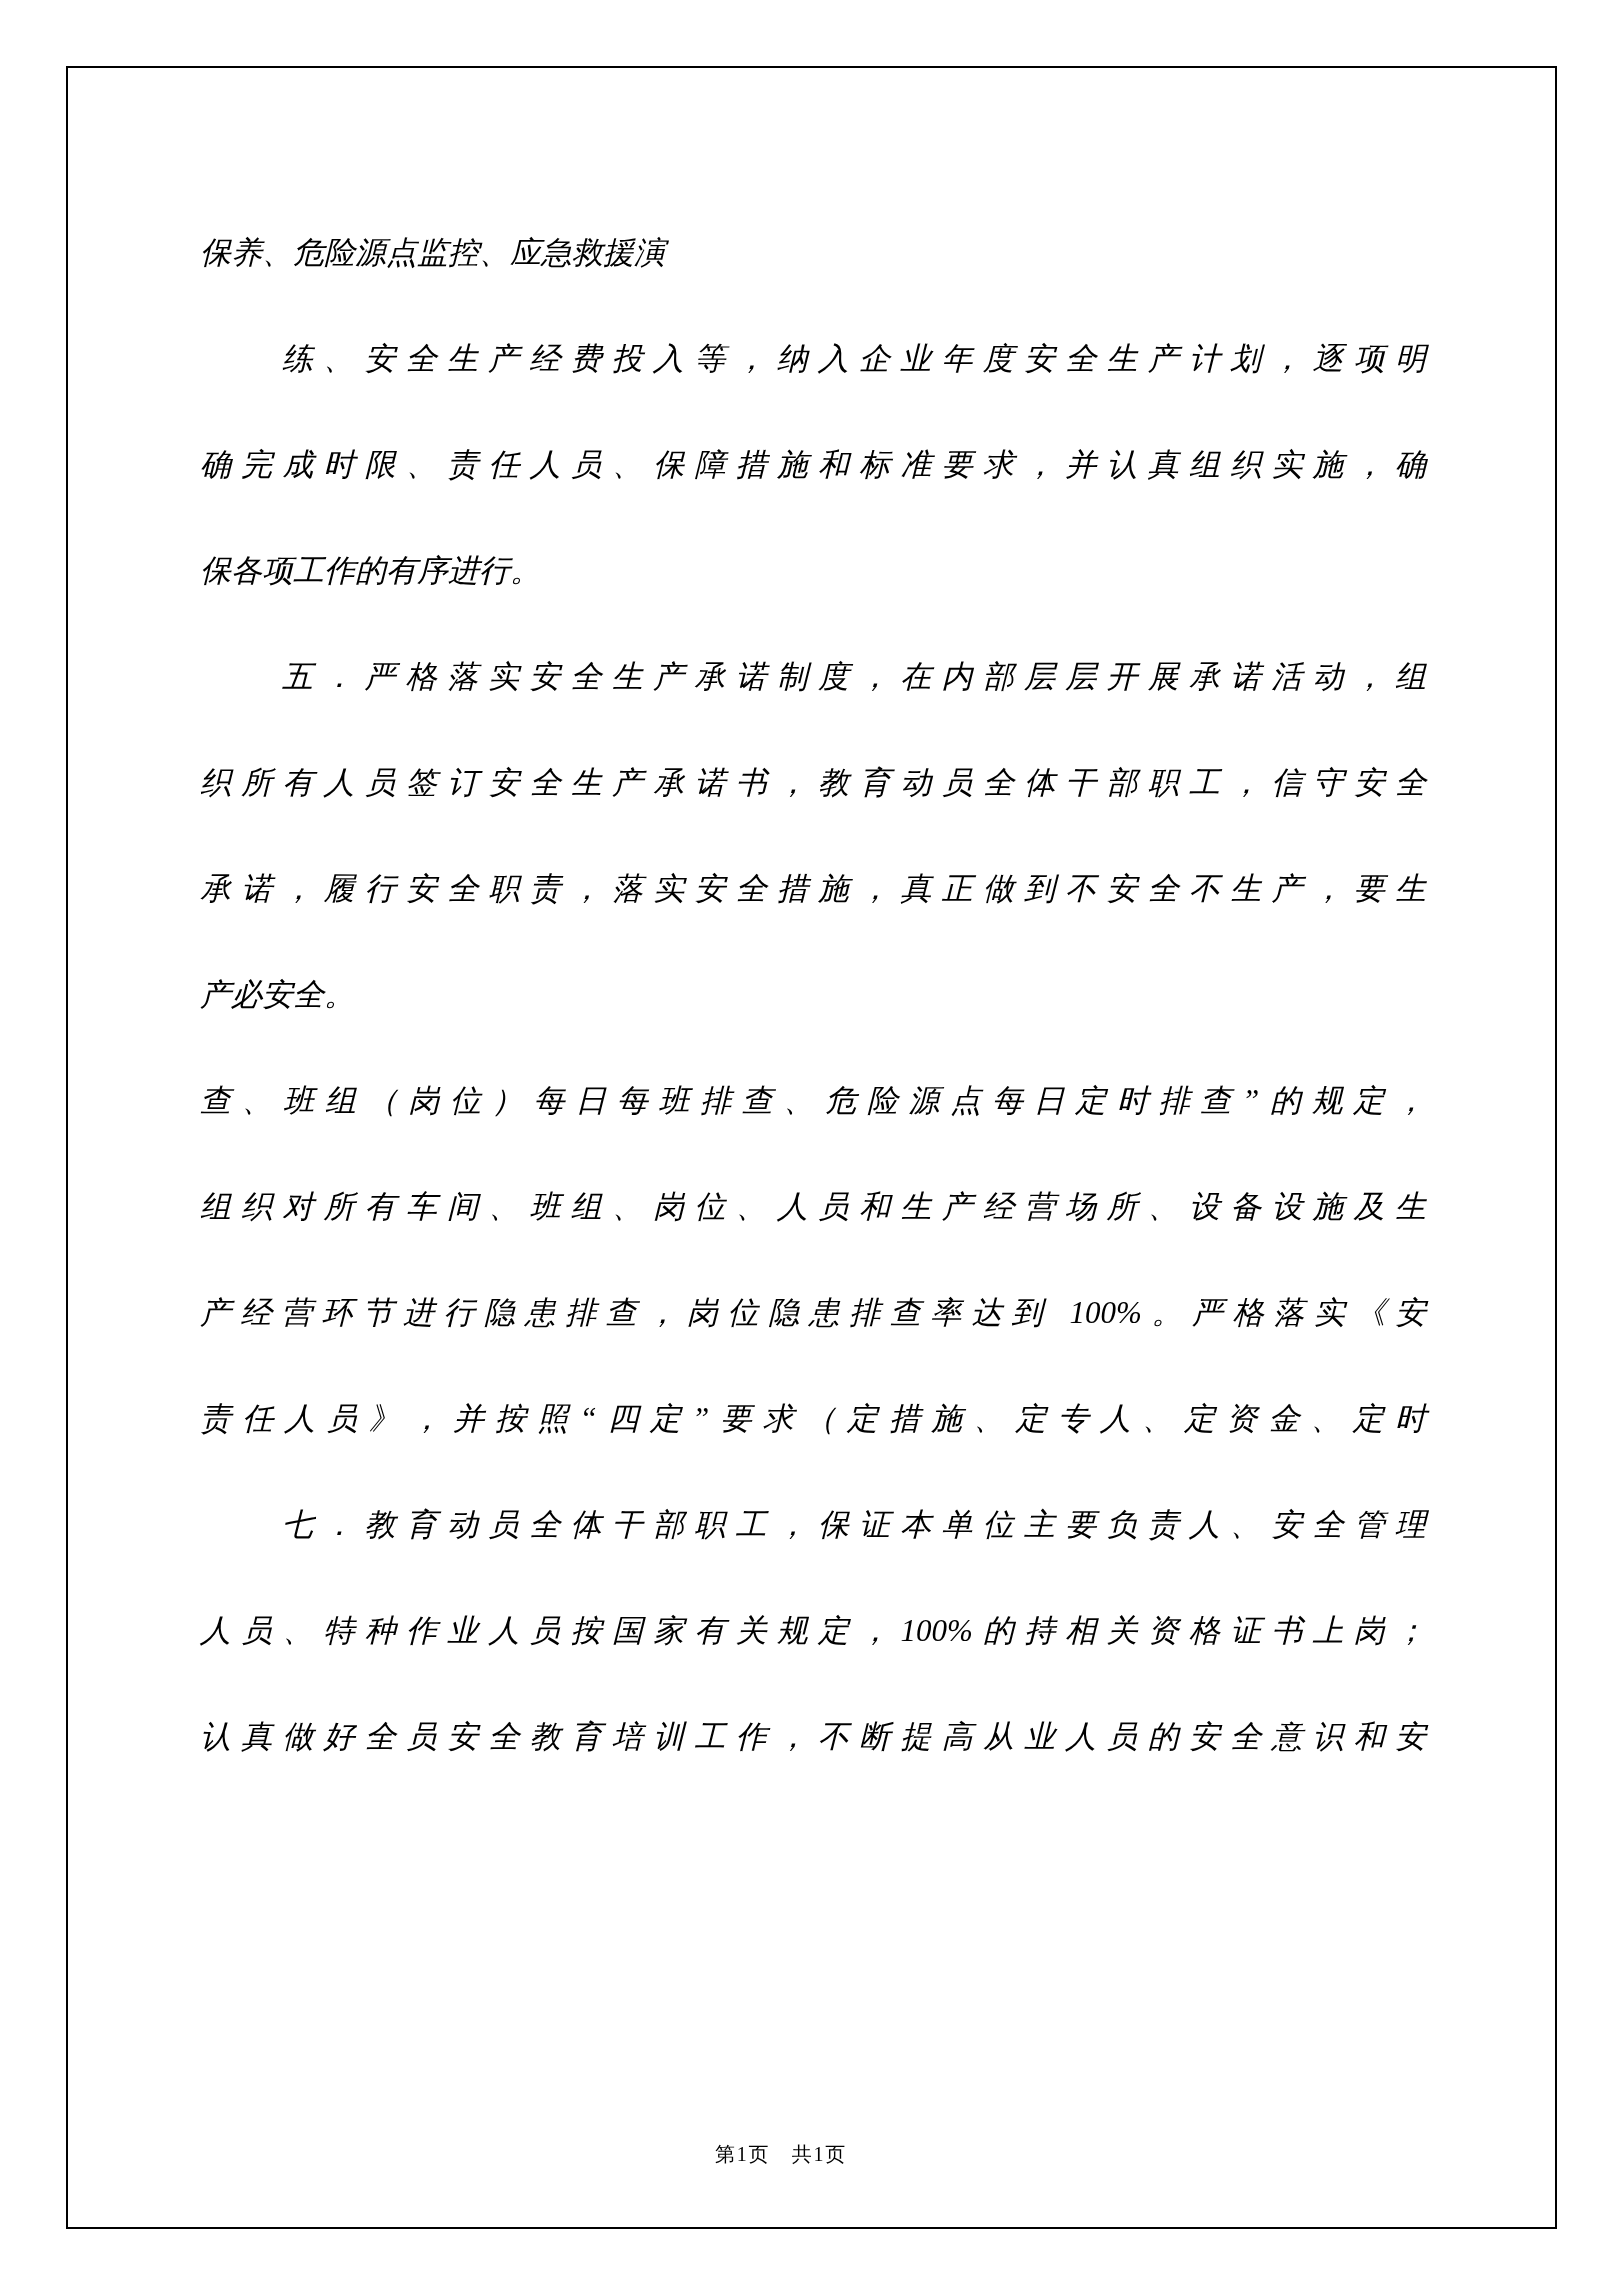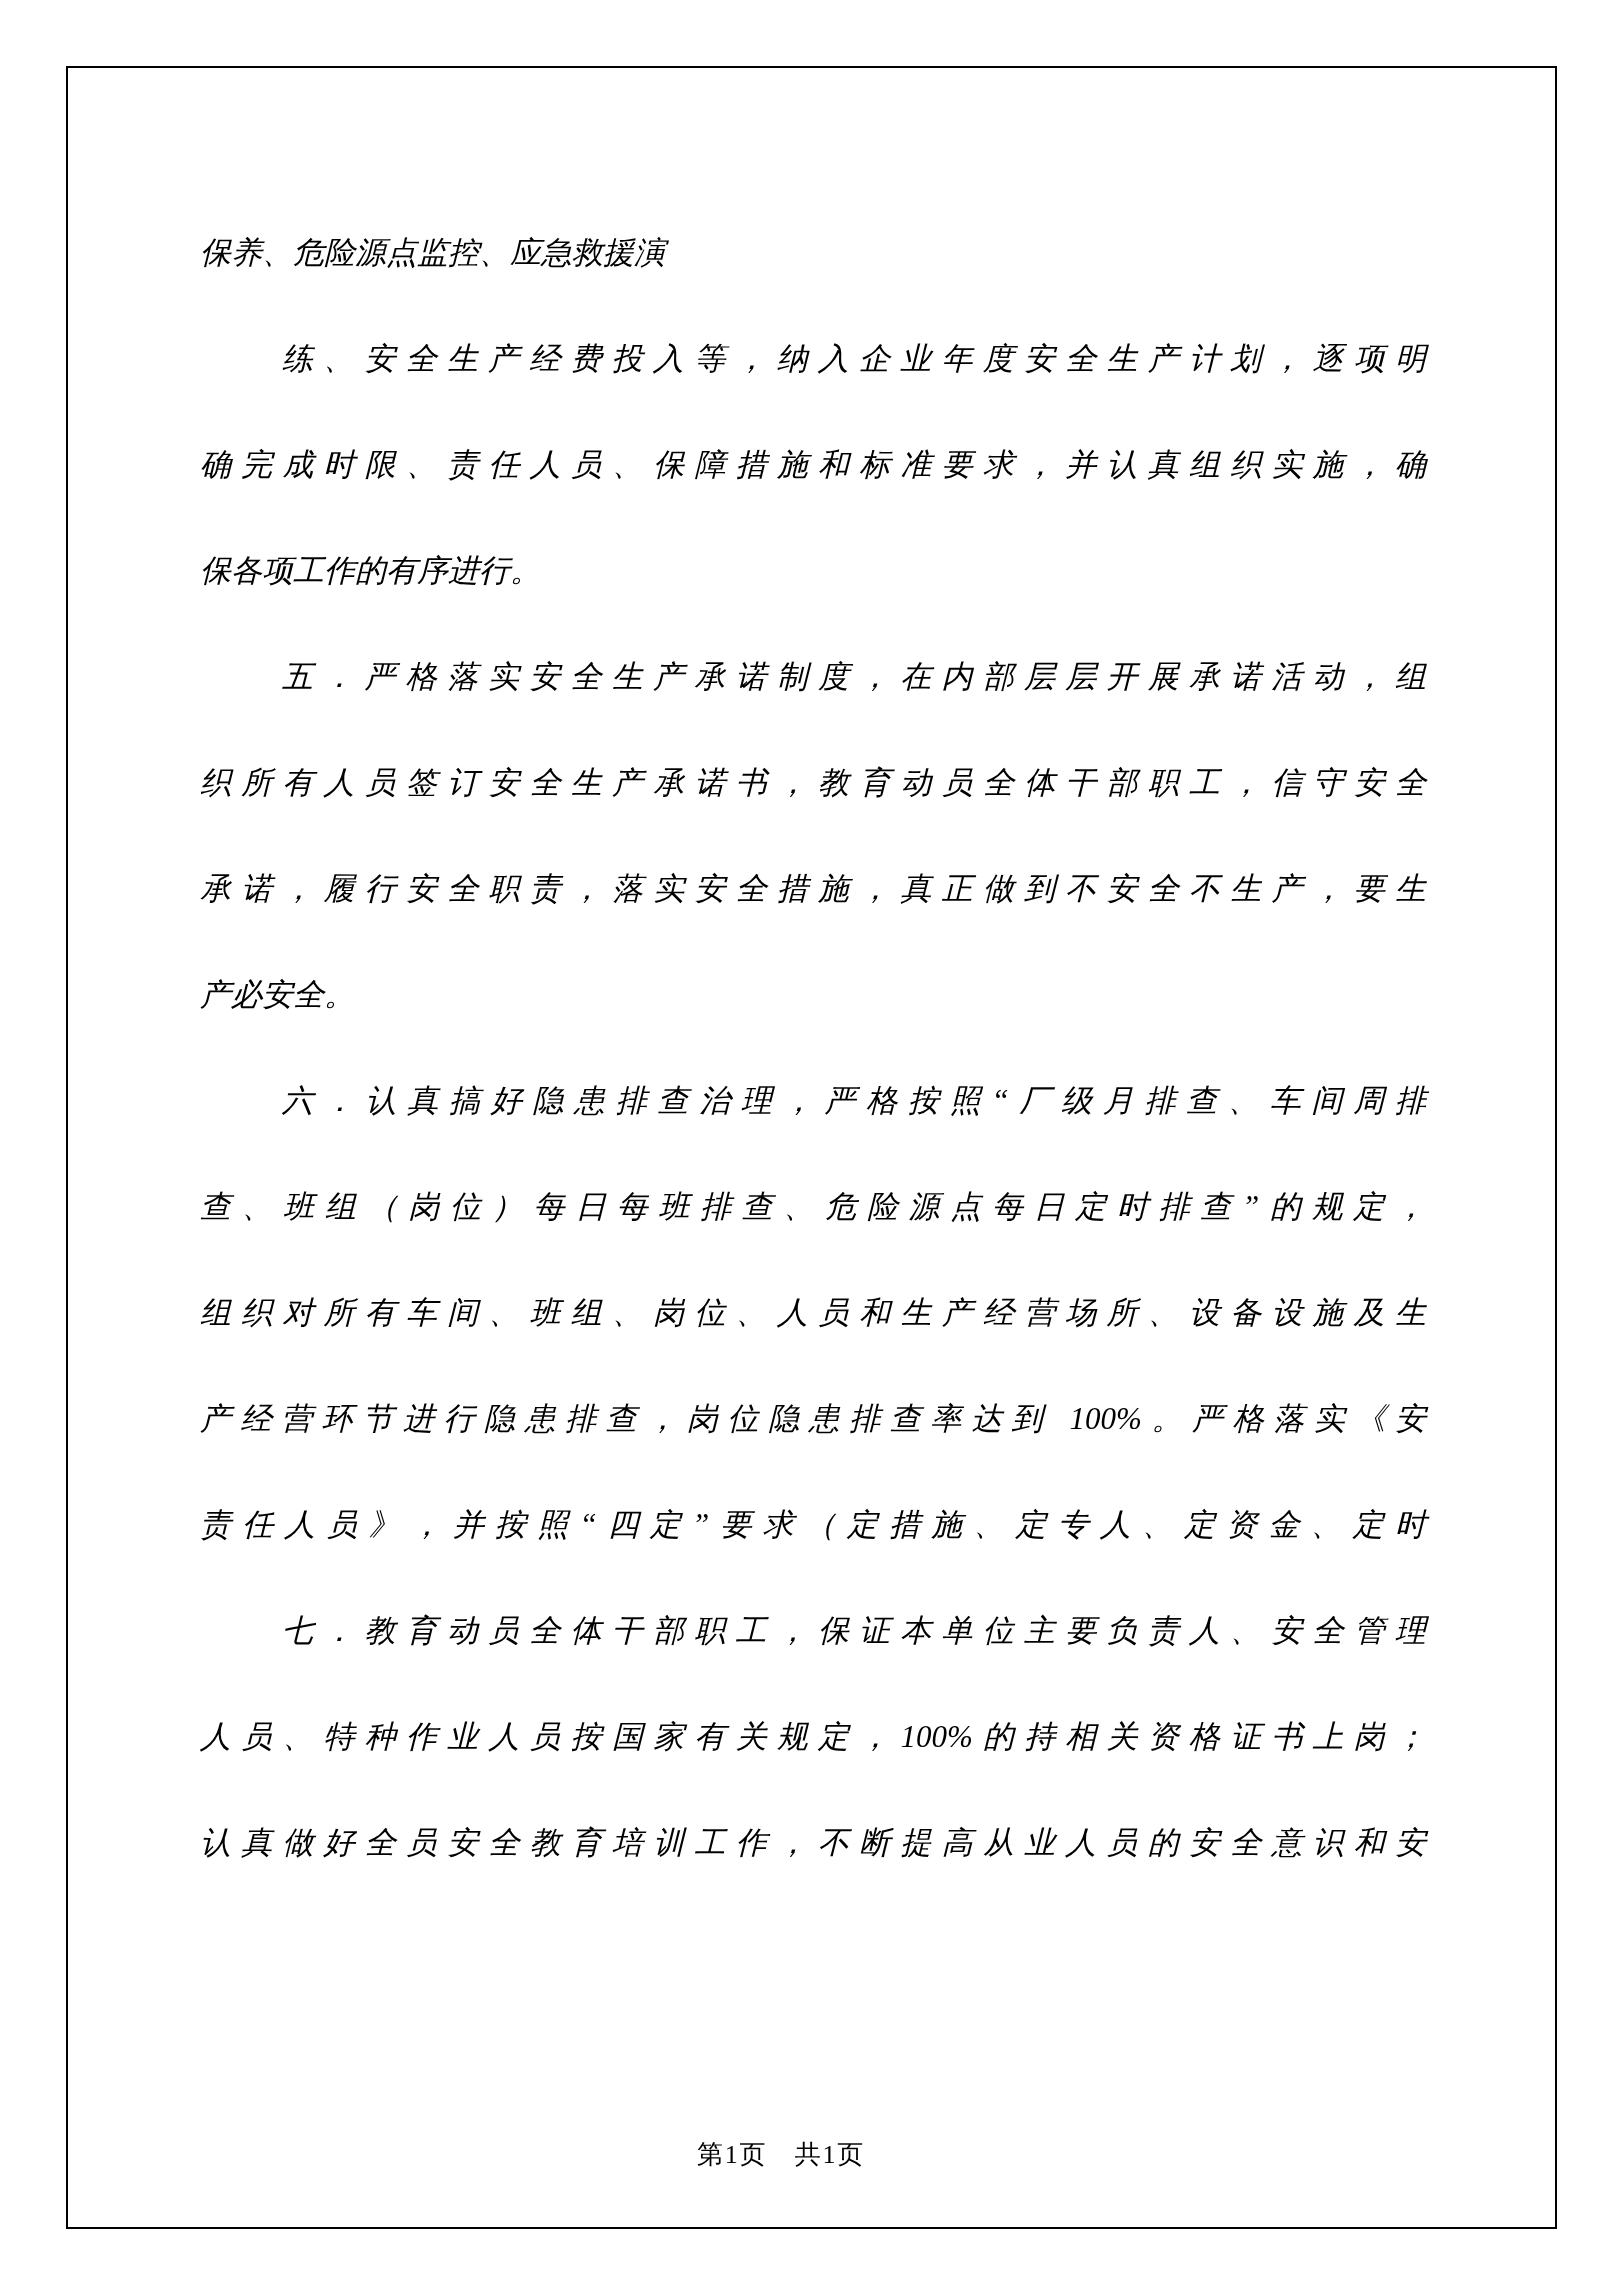--- a/index.html
+++ b/index.html
@@ -47,40 +47,39 @@
   .line.indent {
     text-indent: 82px;
   }
   .footer {
     position: absolute;
     left: 0;
     top: 2135px;
     width: 1562px;
     line-height: 39px;
     text-align: center;
-    font-size: 26px;
+    font-size: 20px;
     font-style: normal;
     letter-spacing: 1.7px;
   }
 </style>
 </head>
 <body>
 
 <div class="page">
   <div class="page-border"></div>
   <div class="doc-text">
       <div class="line">保养、危险源点监控、应急救援演</div>
       <div class="line indent justify">练、安全生产经费投入等，纳入企业年度安全生产计划，逐项明</div>
       <div class="line justify">确完成时限、责任人员、保障措施和标准要求，并认真组织实施，确</div>
       <div class="line">保各项工作的有序进行。</div>
       <div class="line indent justify">五．严格落实安全生产承诺制度，在内部层层开展承诺活动，组</div>
       <div class="line justify">织所有人员签订安全生产承诺书，教育动员全体干部职工，信守安全</div>
       <div class="line justify">承诺，履行安全职责，落实安全措施，真正做到不安全不生产，要生</div>
       <div class="line">产必安全。</div>
-      <div class="line indent justify">六．认真搞好隐患排查治理，严格按照“厂级月排查、车间周排</div>
       <div class="line justify">查、班组（岗位）每日每班排查、危险源点每日定时排查”的规定，</div>
       <div class="line justify">组织对所有车间、班组、岗位、人员和生产经营场所、设备设施及生</div>
       <div class="line justify">产经营环节进行隐患排查，岗位隐患排查率达到 100%。严格落实《安</div>
       <div class="line justify">责任人员》，并按照“四定”要求（定措施、定专人、定资金、定时</div>
       <div class="line indent justify">七．教育动员全体干部职工，保证本单位主要负责人、安全管理</div>
       <div class="line justify">人员、特种作业人员按国家有关规定，100%的持相关资格证书上岗；</div>
       <div class="line justify">认真做好全员安全教育培训工作，不断提高从业人员的安全意识和安</div>
     </div>
   <div class="footer">第1页　共1页</div>
 </div>

